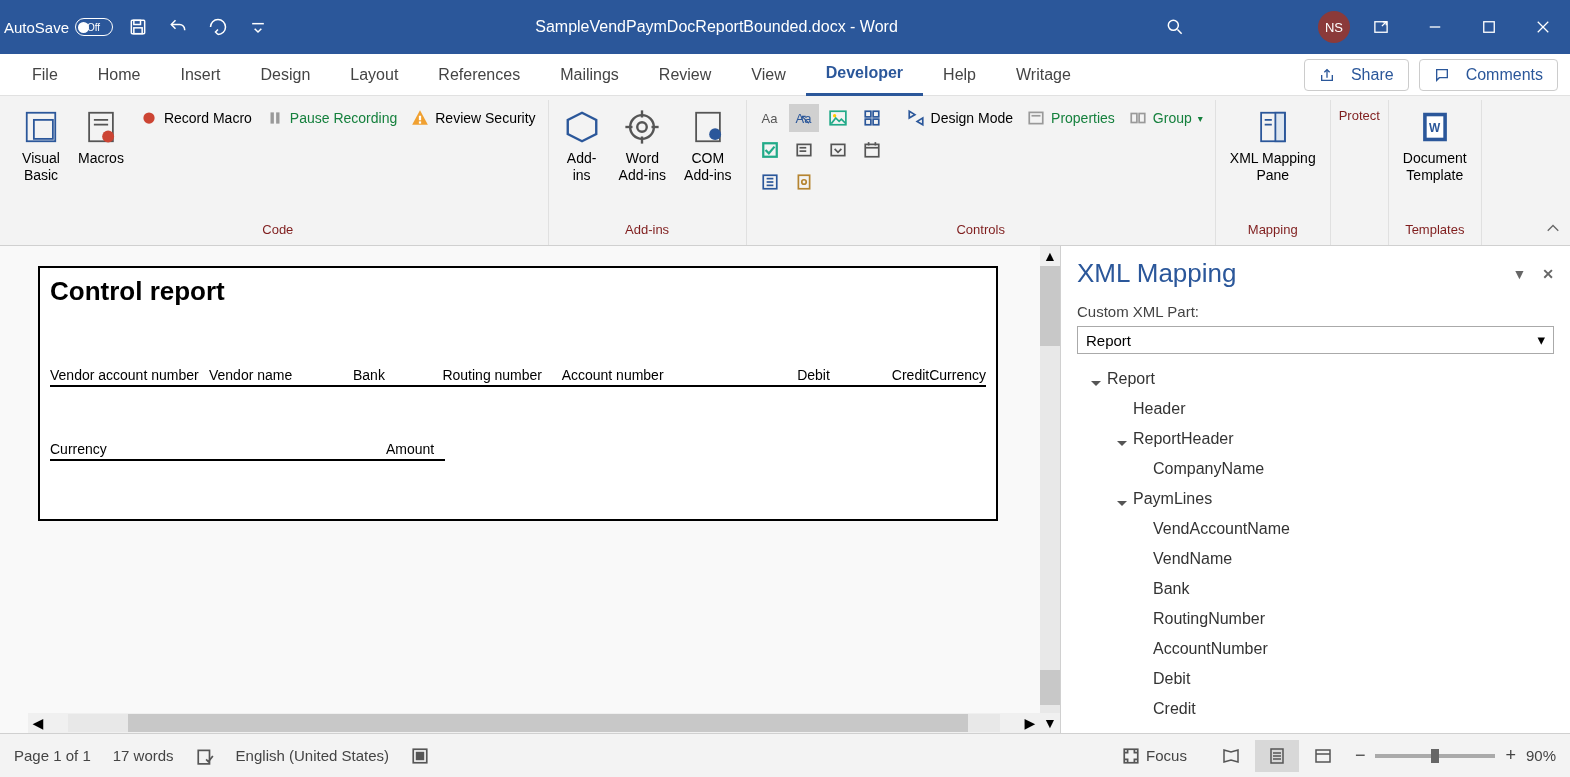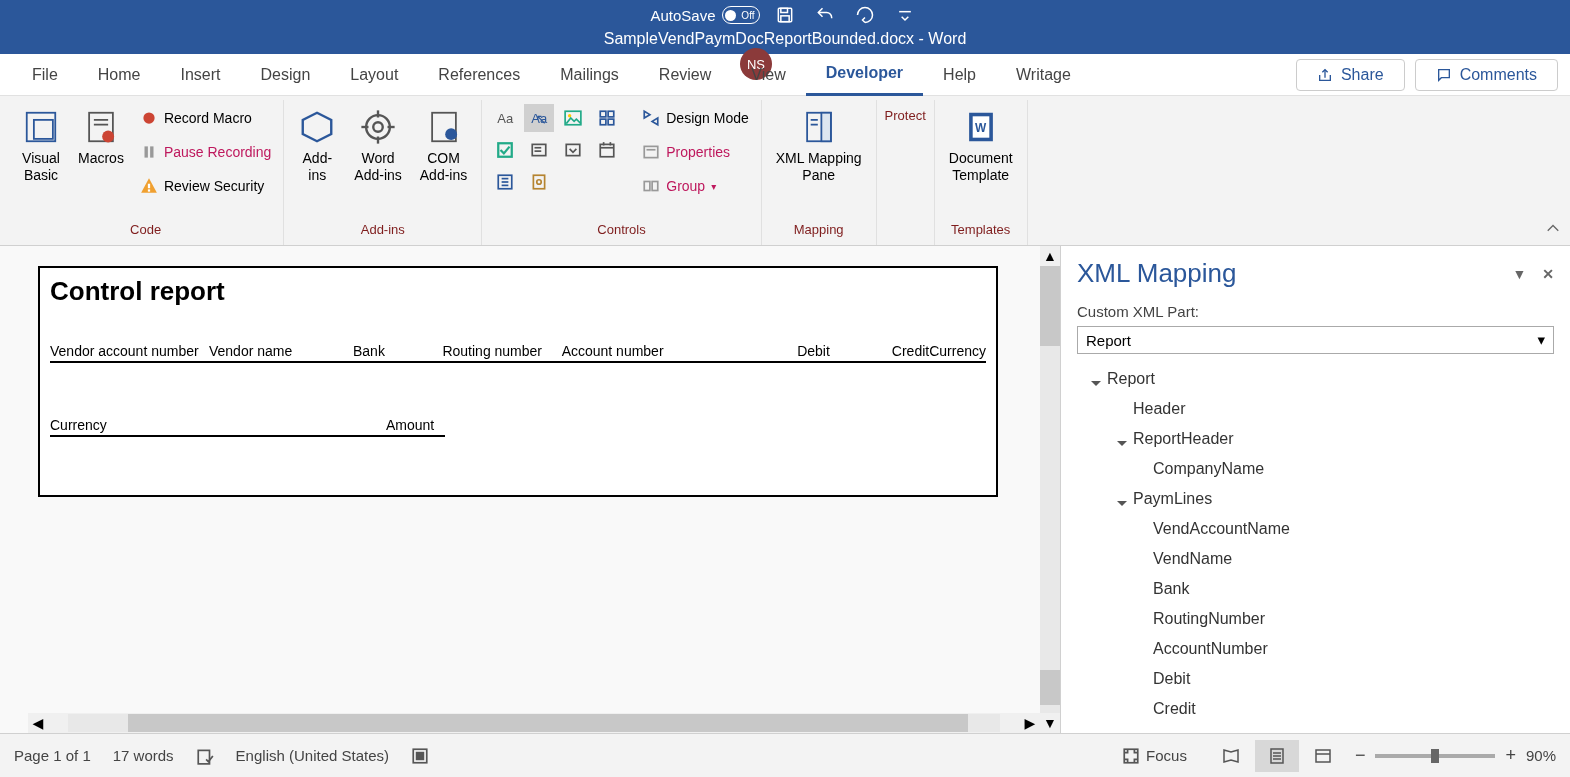--- a/index.html
+++ b/index.html
@@ -1,65 +1,65 @@
 <!DOCTYPE html>
 <html><head>
 <meta charset="utf-8">
 <style>
   * { box-sizing: border-box; margin: 0; padding: 0; font-family: "Segoe UI", sans-serif; }
   body { width: 1570px; height: 777px; background: #fff; overflow: hidden; font-size: 14px; }
 
   
-  .titlebar { height: 54px; background: #2b579a; color: #fff; display: flex; align-items: center; padding: 0 24px; flex-direction: column; }
+  .titlebar { height: 54px; background: #2b579a; color: #fff; display: flex; align-items: center; padding: 0 4px; }
   .titlebar .left { display: flex; align-items: center; gap: 10px; }
   .autosave { display: flex; align-items: center; gap: 6px; font-size: 15px; }
   .toggle { border: 1.5px solid #fff; border-radius: 9px; width: 38px; height: 18px; display: flex; align-items: center; padding: 0 2px; position: relative; justify-content: flex-end; }
   .toggle::before { content: ''; position: absolute; left: 2px; width: 11px; height: 11px; border-radius: 50%; background: #fff; }
-  .toggle-txt { font-size: 10px; margin-right: 2px; }
+  .toggle-txt { font-size: 10px; margin-right: 10px; }
   .qat-btn { width: 30px; height: 30px; display: flex; align-items: center; justify-content: center; cursor: pointer; }
   .qat-btn svg { width: 20px; height: 20px; }
   .titlebar .center { flex: 1; text-align: center; font-size: 16px; }
   .titlebar .right { display: flex; align-items: center; gap: 8px; }
   .win-btn { width: 46px; height: 32px; display: flex; align-items: center; justify-content: center; cursor: pointer; }
   .win-btn svg { width: 14px; height: 14px; }
   .avatar { width: 32px; height: 32px; border-radius: 50%; background: #8b3a3a; color: #fff; display: flex; align-items: center; justify-content: center; font-size: 13px; }
 
   
   .ribbon-tabs { height: 42px; background: #fff; border-bottom: 1px solid #e1e1e1; display: flex; align-items: center; padding: 0 12px; gap: 0; }
   .ribbon-tab { padding: 0 20px; height: 42px; display: flex; align-items: center; font-size: 16px; color: #444; cursor: pointer; }
   .ribbon-tab.active { color: #2b579a; font-weight: 600; border-bottom: 3px solid #2b579a; }
   .ribbon-tabs .spacer { flex: 1; }
-  .share-btn, .comments-btn { border: 1px solid #ccc; border-radius: 4px; padding: 6px 20px; margin-left: 10px; display: flex; align-items: center; gap: 8px; font-size: 16px; color: #2b579a; cursor: pointer; }
+  .share-btn, .comments-btn { border: 1px solid #ccc; border-radius: 4px; padding: 6px 14px; margin-left: 10px; display: flex; align-items: center; gap: 16px; font-size: 16px; color: #2b579a; cursor: pointer; }
 
   
   .ribbon { height: 150px; background: #f3f3f3; border-bottom: 1px solid #d0d0d0; display: flex; padding: 4px 8px 0; position: relative; }
   .group { display: flex; flex-direction: column; align-items: center; padding: 4px 8px; border-right: 1px solid #e0e0e0; }
   .group:last-of-type { border-right: none; }
   .group-body { flex: 1; display: flex; align-items: flex-start; gap: 6px; }
   .group-label { font-size: 13px; color: #7f1d1d; padding: 4px 0; }
   .big-btn { display: flex; flex-direction: column; align-items: center; justify-content: flex-start; padding: 4px 6px; cursor: pointer; min-width: 50px; }
   .big-btn .icon-box { width: 38px; height: 38px; display: flex; align-items: center; justify-content: center; margin-bottom: 4px; }
   .big-btn .lbl { font-size: 14px; text-align: center; line-height: 1.2; }
-  .small-btn-col { display: flex; flex-direction: column; gap: 6px; }
+  .small-btn-col { display: flex; flex-direction: row; gap: 6px; }
   .small-btn { display: flex; align-items: center; gap: 6px; cursor: pointer; font-size: 14px; height: 28px; padding: 0 4px; }
   .small-btn .icon-sm { width: 18px; height: 18px; display: flex; align-items: center; justify-content: center; }
-  .disabled { color: #be185d; }
+  .disabled { color: #15803d; }
   .ctrl-grid { display: grid; grid-template-columns: repeat(4, 30px); grid-template-rows: repeat(3, 28px); gap: 4px; }
   .ctrl-cell { border: 1px solid transparent; display: flex; align-items: center; justify-content: center; cursor: pointer; }
   .ctrl-cell.hl { background: #d0d0d0; }
   .collapse-caret { position: absolute; right: 10px; bottom: 6px; cursor: pointer; }
 
   
   .main { display: flex; height: 487px; background: #fff; }
   .doc-area { flex: 1; position: relative; display: flex; }
   .ruler-space { width: 28px; background: #f9f9f9; }
   .doc-scroll { flex: 1; background: #f9f9f9; overflow: hidden; position: relative; padding: 20px 0 0 10px; }
   .page { width: 960px; background: #fff; margin: 0; }
   .page-inner { border: 2px solid #000; padding: 8px 10px; }
-  .rpt-title { font-size: 26px; font-weight: 700; margin-bottom: 36px; }
+  .rpt-title { font-size: 26px; font-weight: 700; margin-bottom: 60px; }
   .tbl-row { display: flex; border-bottom: 2px solid #000; padding-bottom: 2px; margin-bottom: 4px; }
   .hdr { font-size: 14px; font-weight: 400; }
   .hscroll { position: absolute; bottom: 0; left: 0; right: 0; height: 20px; background: #f0f0f0; display: flex; align-items: center; }
   .hscroll .track { flex: 1; background: #e8e8e8; height: 18px; margin: 0 20px; position: relative; }
   .hscroll .thumb { position: absolute; left: 60px; width: 840px; height: 18px; background: #c8c8c8; }
   .hscroll .arrow { width: 20px; height: 20px; display: flex; align-items: center; justify-content: center; }
   .vscroll { width: 20px; background: #f0f0f0; display: flex; flex-direction: column; }
   .vscroll .vtrack { flex: 1; background: #e8e8e8; position: relative; }
   .vscroll .vthumb { position: absolute; top: 0; left: 0; right: 0; height: 80px; background: #c8c8c8; }
   .vscroll .vthumb.bottom { top: auto; bottom: 8px; height: 35px; }

